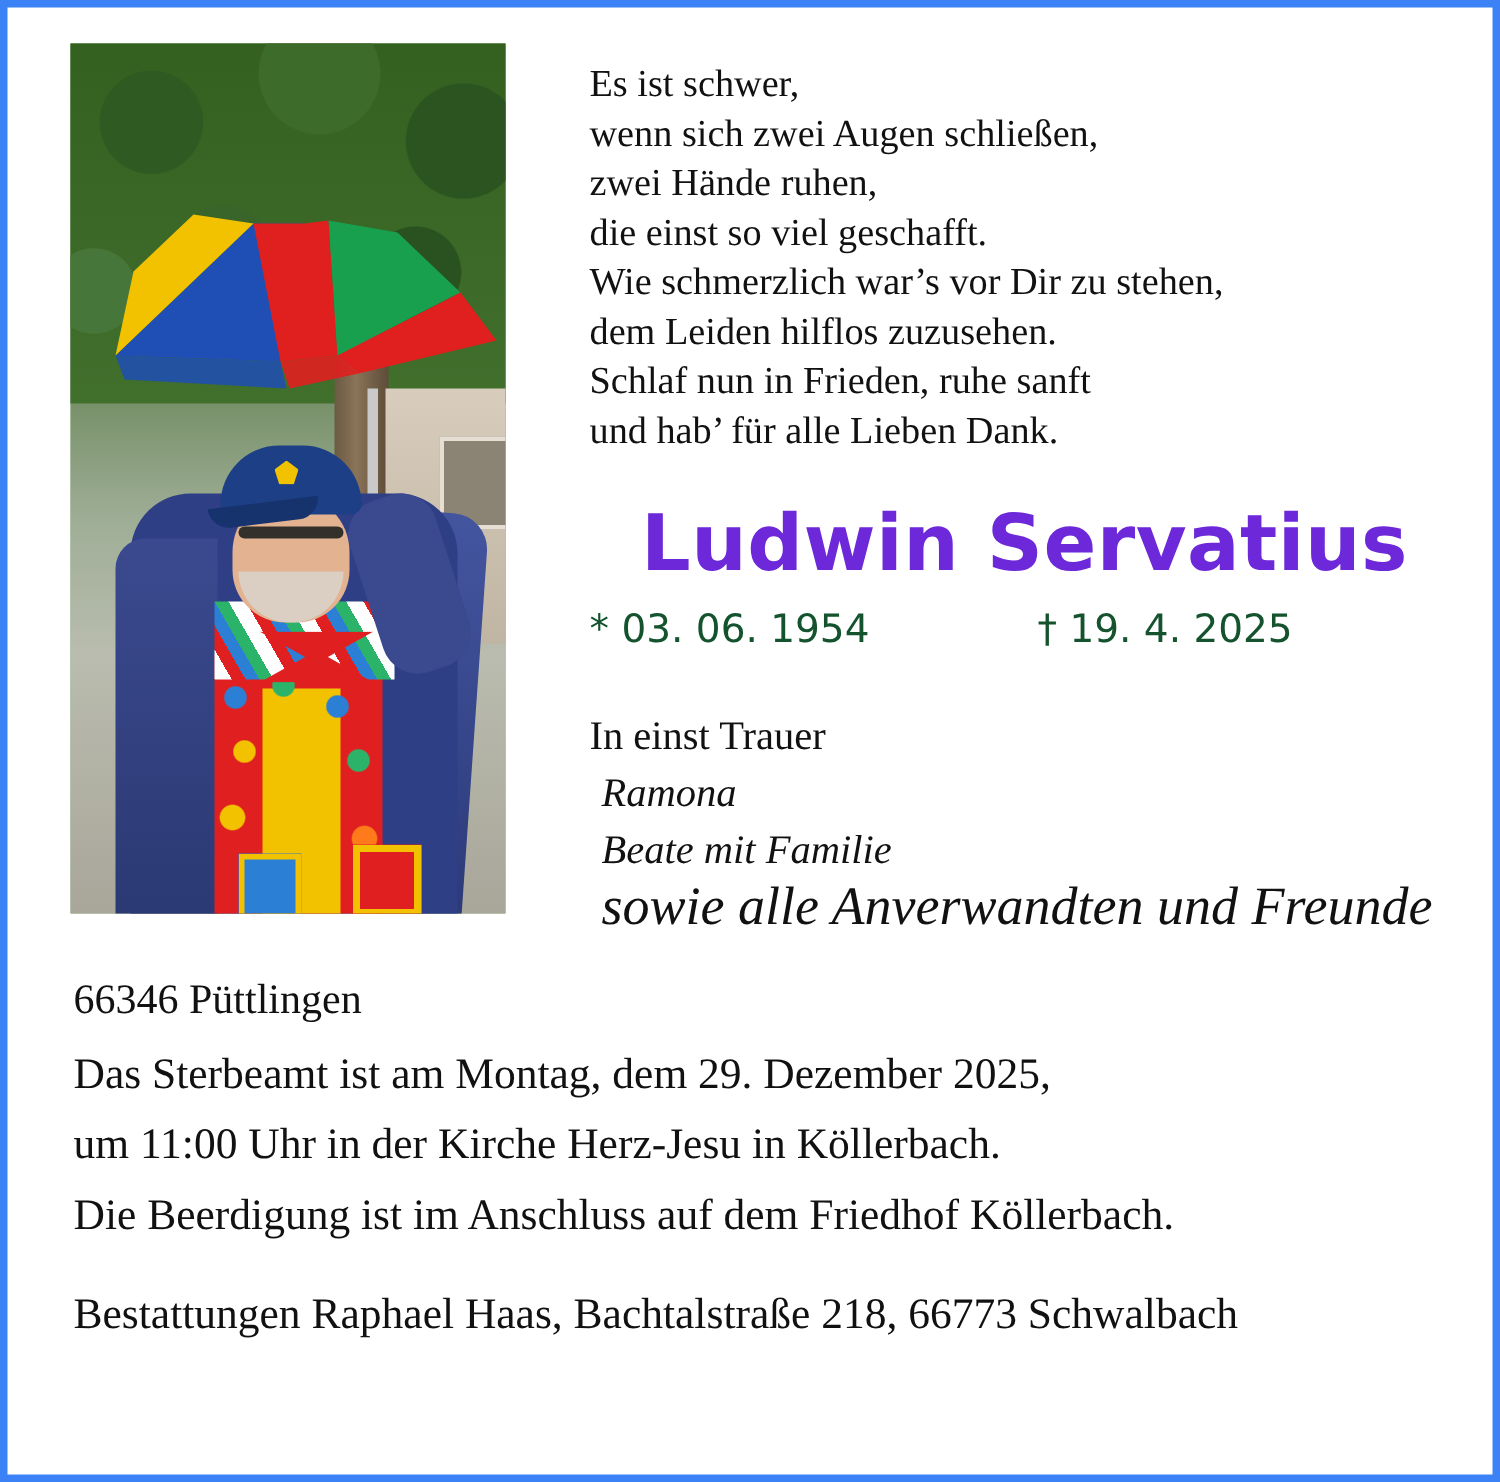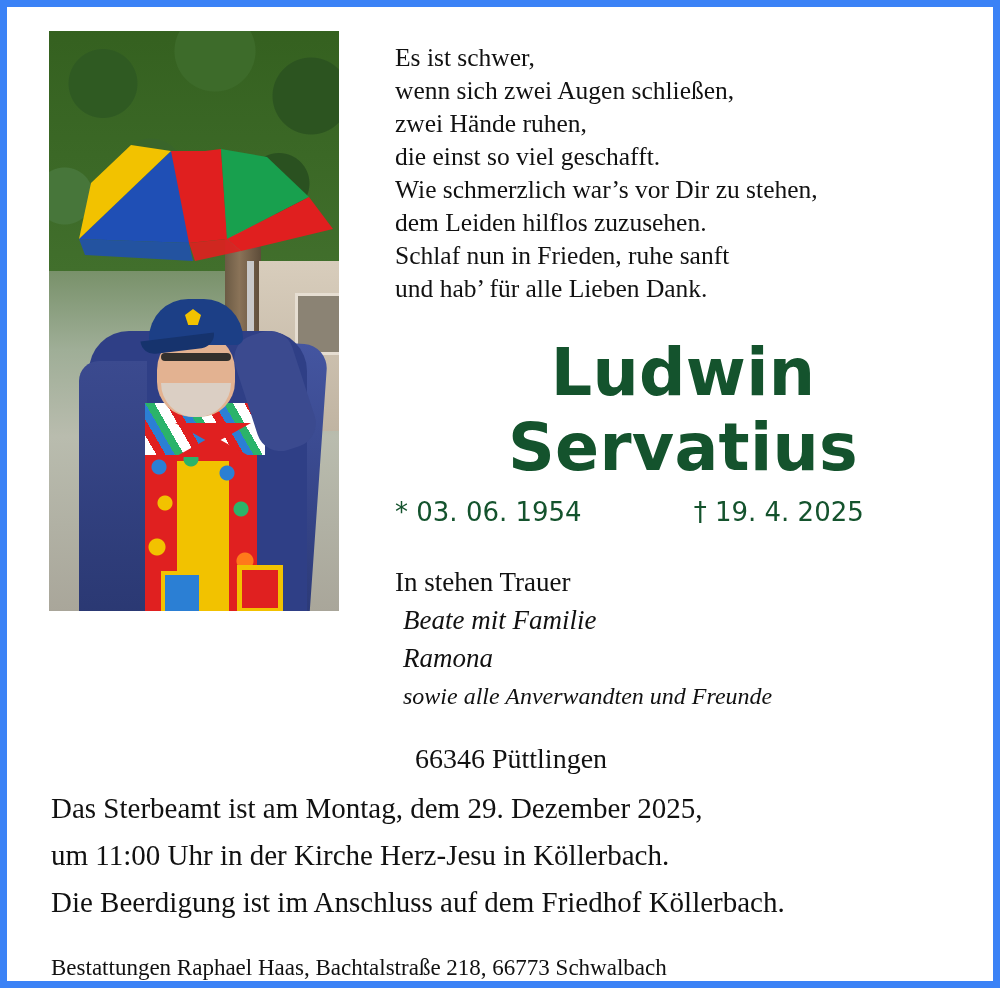--- a/index.html
+++ b/index.html
@@ -13,21 +13,21 @@
     font-family: "Liberation Serif", serif;
     color: #111111;
     overflow: hidden;
   }
   .notice {
     position: relative;
     box-sizing: border-box;
     width: 1000px;
     height: 988px;
     background: #ffffff;
-    border: 7px solid #3b82f6;
+    border: 5px solid #3b82f6;
     padding: 20px 22px 12px 22px;
   }
   .top-area {
     display: flex;
     align-items: flex-start;
   }
   
   .photo {
     position: relative;
     width: 290px;
@@ -172,60 +172,59 @@
     font-size: 25.5px;
     line-height: 33px;
     color: #111;
     white-space: pre-line;
   }
   .name {
     margin-top: 30px;
     text-align: center;
     font-family: "DejaVu Sans", sans-serif;
     font-weight: bold;
-    font-size: 65px;
+    font-size: 52px;
     letter-spacing: 0.3px;
-    color: #14532d;
+    color: #6d28d9;
   }
   .dates {
     margin-top: 12px;
     display: flex;
     font-family: "DejaVu Sans", sans-serif;
     font-size: 26px;
     color: #14532d;
   }
   .date-born { flex: 0 0 auto; }
   .date-died { margin-left: 112px; }
   .mourn {
     margin-top: 36px;
     font-size: 27px;
     line-height: 38px;
   }
   .mourn-lead { font-style: normal; }
   .mourn-line { font-style: italic; padding-left: 8px; }
-  .mourn-line.last { font-size: 24px; font-family: Liberation Serif, serif; }
+  .mourn-line.last { font-size: 36px; font-family: Liberation Serif, serif; }
   
   .bottom {
     margin-top: 26px;
     padding-left: 22px;
   }
   .city {
     font-size: 28px;
     line-height: 36px;
-    text-align: center;
   }
   .service {
     margin-top: 8px;
     font-size: 29px;
     line-height: 47px;
     white-space: pre-line;
   }
   .funeral-home {
     margin-top: 26px;
-    font-size: 23px;
+    font-size: 29px;
     line-height: 32px;
   }
 </style>
 </head>
 <body>
 
 <div class="notice">
 
   <div class="top-area">
 
@@ -277,23 +276,23 @@
 und hab’ für alle Lieben Dank.</div>
 
       <div class="name">Ludwin Servatius</div>
 
       <div class="dates">
         <span class="date-born">* 03. 06. 1954</span>
         <span class="date-died">† 19. 4. 2025</span>
       </div>
 
       <div class="mourn">
-        <div class="mourn-lead">In stehen Trauer</div>
+        <div class="mourn-lead">In einst Trauer</div>
+        <div class="mourn-line">Ramona</div>
         <div class="mourn-line">Beate mit Familie</div>
-        <div class="mourn-line">Ramona</div>
         <div class="mourn-line last">sowie alle Anverwandten und Freunde</div>
       </div>
     </div>
   </div>
 
   <div class="bottom">
     <div class="city">66346 Püttlingen</div>
     <div class="service">Das Sterbeamt ist am Montag, dem 29. Dezember 2025,
 um 11:00 Uhr in der Kirche Herz-Jesu in Köllerbach.
 Die Beerdigung ist im Anschluss auf dem Friedhof Köllerbach.</div>

